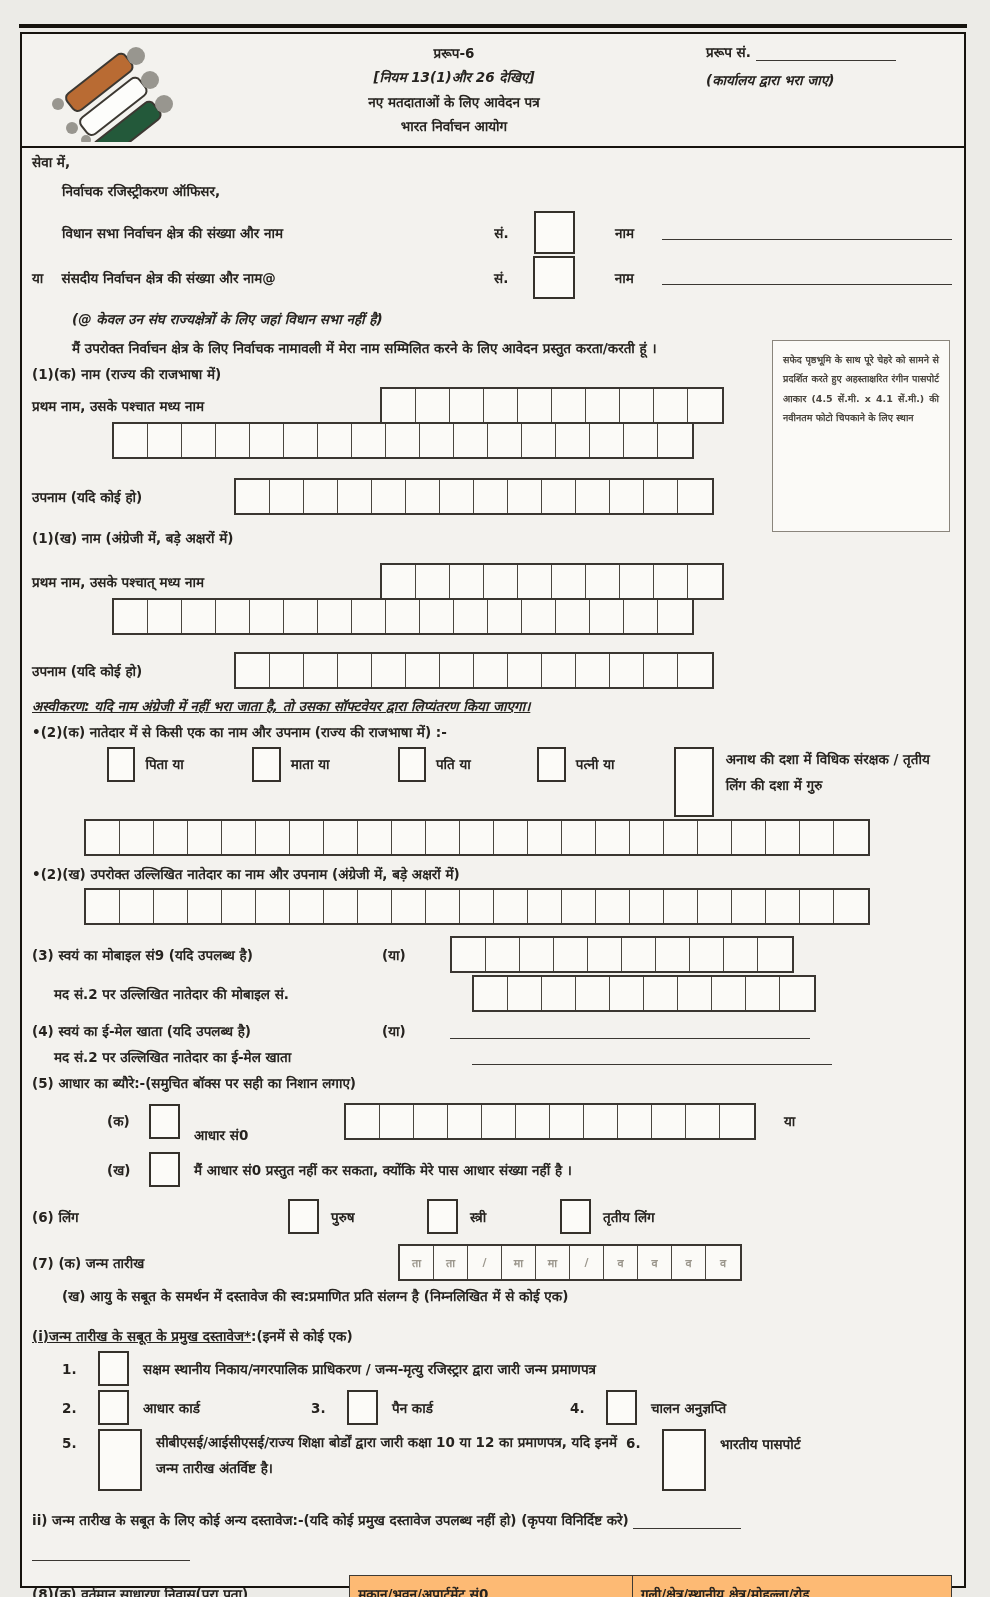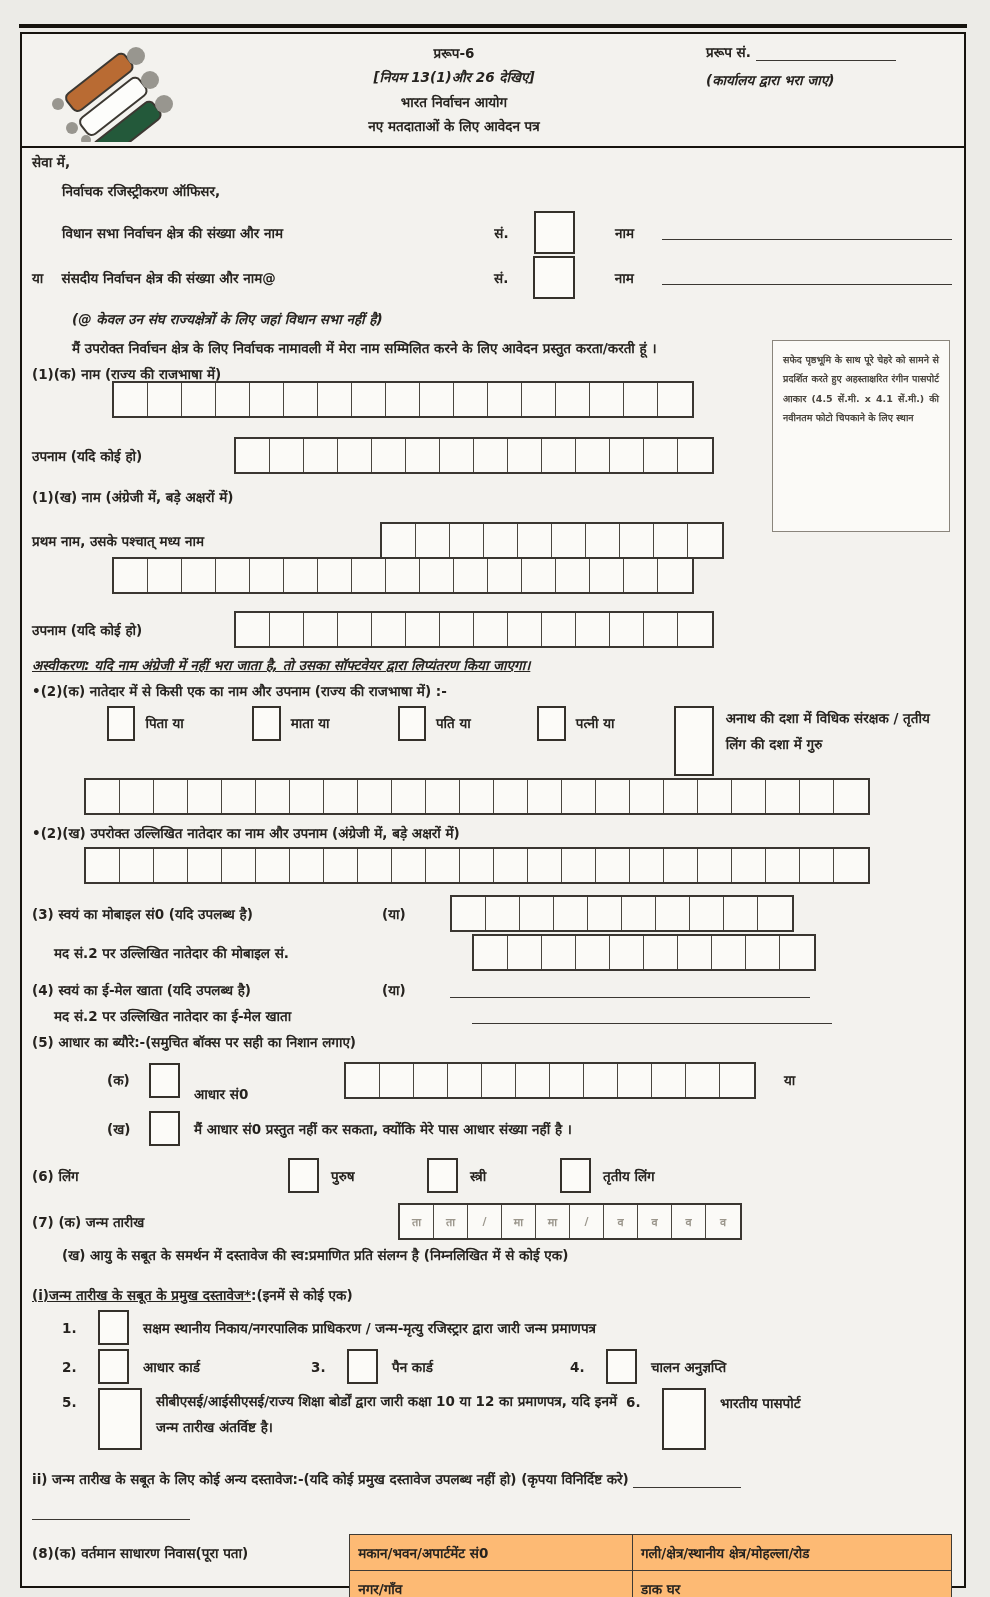--- a/index.html
+++ b/index.html
@@ -77,22 +77,22 @@
             <circle cx="120" cy="60" r="9"></circle>
             <circle cx="14" cy="60" r="6"></circle>
             <circle cx="28" cy="84" r="6"></circle>
             <circle cx="42" cy="96" r="5"></circle>
           </g>
         </svg>
       </div>
       <div class="hdr-center">
         <div class="t-bold">प्ररूप-6</div>
         <div class="t-italic">[नियम 13(1)और 26 देखिए]</div>
+        <div class="t-bold">नए मतदाताओं के लिए आवेदन पत्र</div>
         <div class="t-bold">भारत निर्वाचन आयोग</div>
-        <div class="t-bold">नए मतदाताओं के लिए आवेदन पत्र</div>
       </div>
       <div class="hdr-right">
         <div>
           <span>प्ररूप सं.</span>
           <span class="uline" style="width:140px;"></span>
         </div>
         <div class="t-italic" style="margin-top:10px;">(कार्यालय द्वारा भरा जाए)</div>
       </div>
     </div>
 
@@ -115,20 +115,35 @@
         <span style="width:40px;">सं.</span>
         <span class="numbox"></span>
         <span style="margin-left:40px;width:48px;">नाम</span>
         <span class="uline" style="width:295px;"></span>
       </div>
 
       <div class="t-italic ml40 gapv6">(@ केवल उन संघ राज्यक्षेत्रों के लिए जहां विधान सभा नहीं है)</div>
       <div class="ml40 gapv6">मैं उपरोक्त निर्वाचन क्षेत्र के लिए निर्वाचक नामावली में मेरा नाम सम्मिलित करने के लिए आवेदन प्रस्तुत करता/करती हूं ।</div>
 
       <div class="sect">(1)(क) नाम (राज्य की राजभाषा में)</div>
+      <div class="flexline" style="margin-top:4px;">
+        <span style="width:348px;">प्रथम नाम, उसके पश्चात मध्य नाम</span>
+        <span class="grid">
+            <span class="box"></span>
+            <span class="box"></span>
+            <span class="box"></span>
+            <span class="box"></span>
+            <span class="box"></span>
+            <span class="box"></span>
+            <span class="box"></span>
+            <span class="box"></span>
+            <span class="box"></span>
+            <span class="box"></span>
+          </span>
+      </div>
       <div style="margin-left:80px;margin-top:-2px;">
         <span class="grid">
             <span class="box"></span>
             <span class="box"></span>
             <span class="box"></span>
             <span class="box"></span>
             <span class="box"></span>
             <span class="box"></span>
             <span class="box"></span>
             <span class="box"></span>
@@ -286,21 +301,21 @@
             <span class="box"></span>
             <span class="box"></span>
             <span class="box"></span>
             <span class="box"></span>
             <span class="box"></span>
             <span class="box"></span>
           </span>
       </div>
 
       <div class="flexline" style="margin-top:10px;">
-        <span style="width:350px;">(3) स्वयं का मोबाइल सं0 (यदि उपलब्ध है)</span>
+        <span style="width:350px;">(3) स्वयं का मोबाइल सं9 (यदि उपलब्ध है)</span>
         <span style="width:68px;">(या)</span>
         <span class="grid">
             <span class="box"></span>
             <span class="box"></span>
             <span class="box"></span>
             <span class="box"></span>
             <span class="box"></span>
             <span class="box"></span>
             <span class="box"></span>
             <span class="box"></span>

